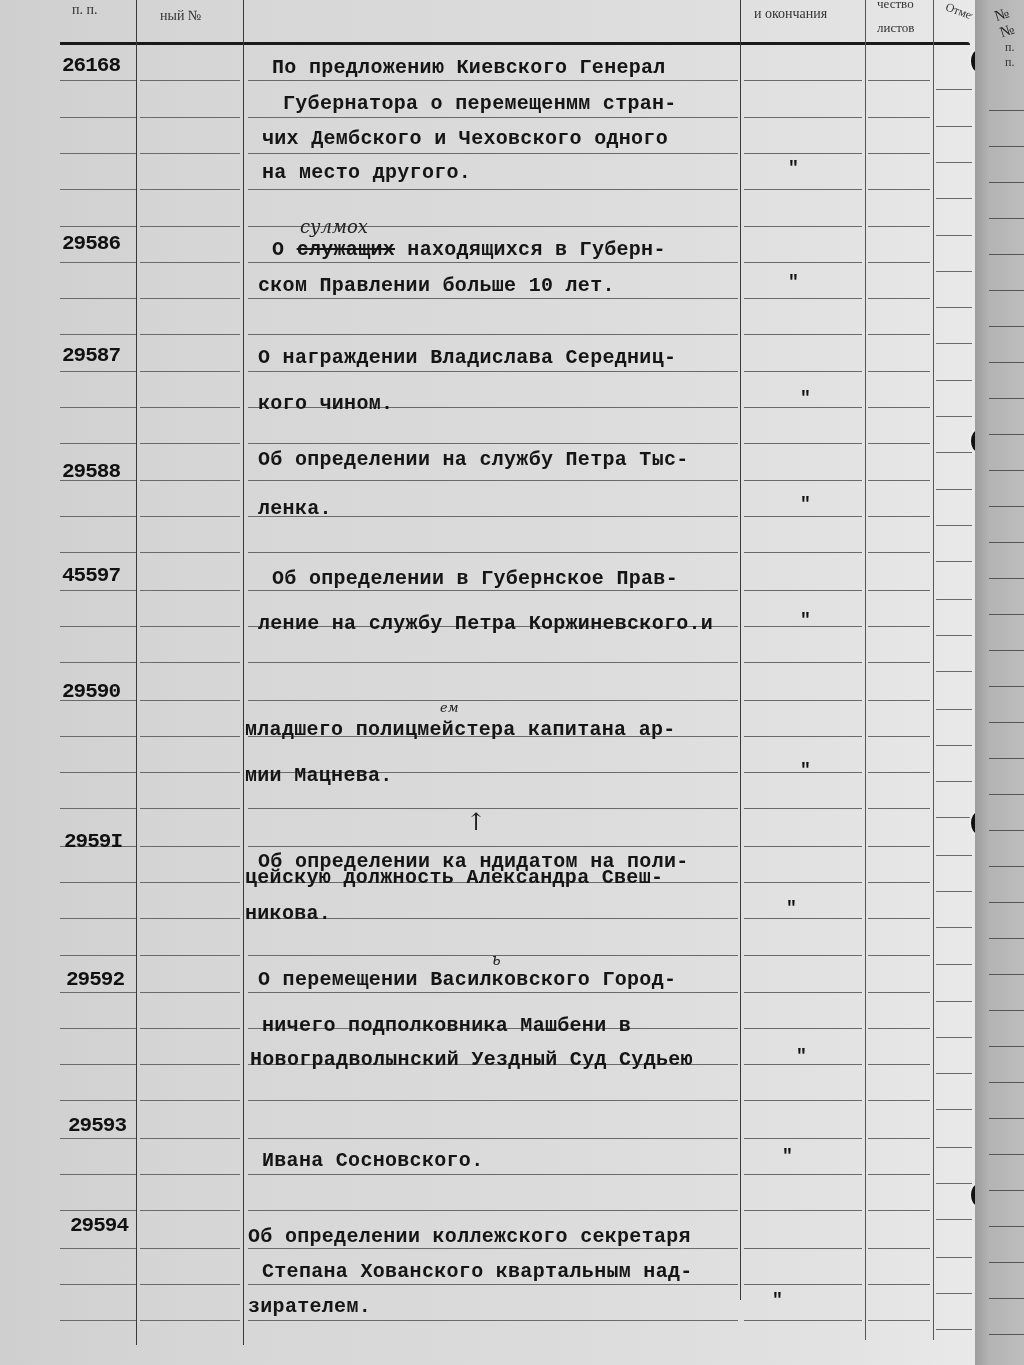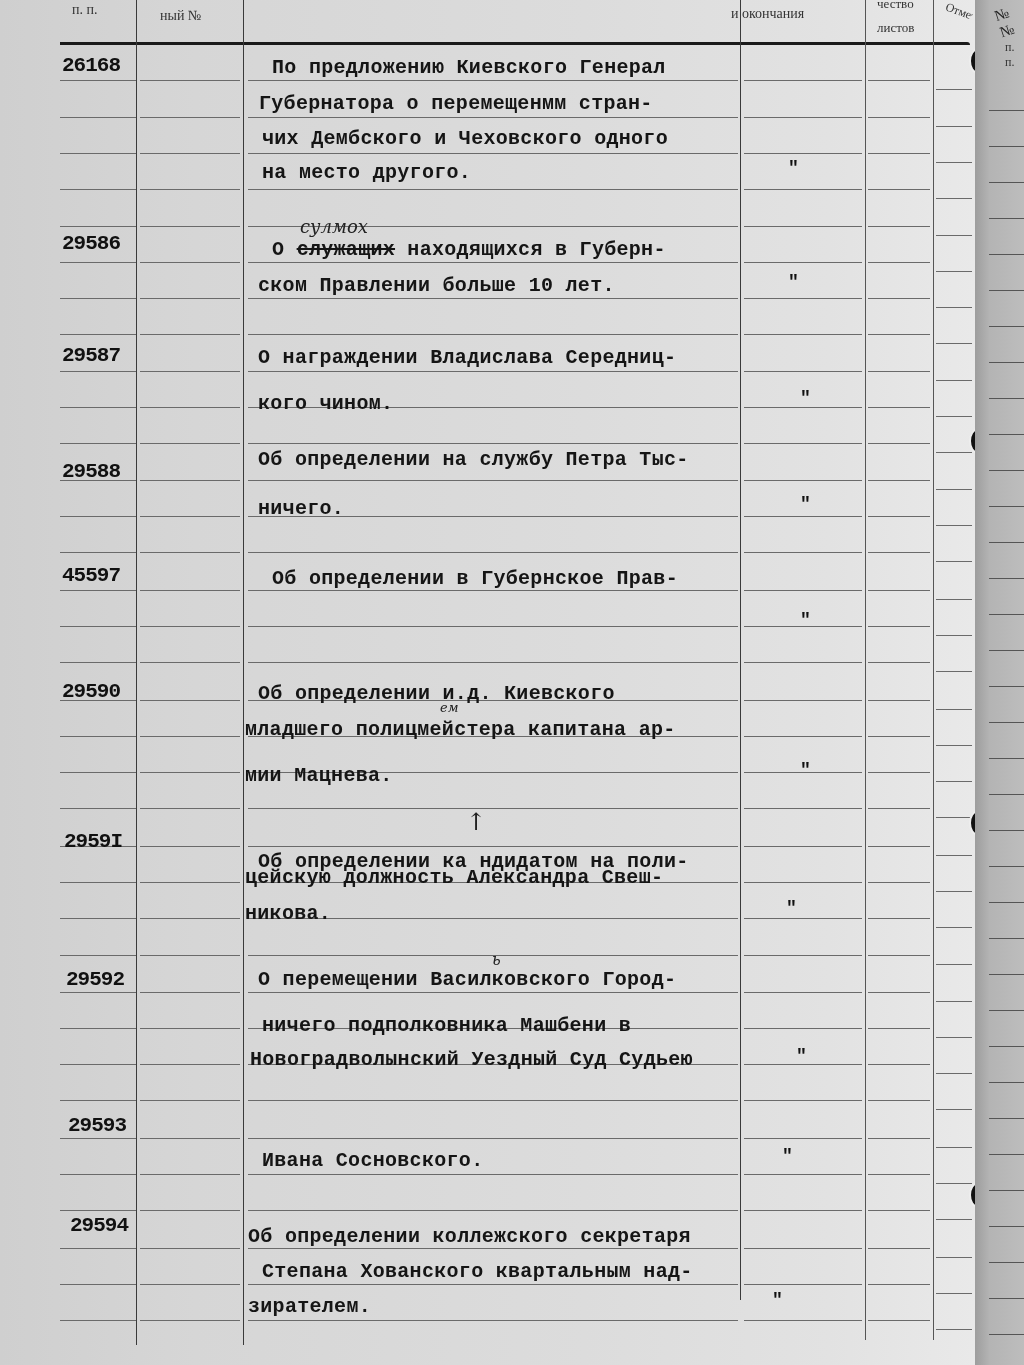--- a/index.html
+++ b/index.html
@@ -63,21 +63,21 @@
     }
     .strike { text-decoration: line-through; text-decoration-thickness: 2px; }
   </style>
 </head>
 <body>
 
 <div class="page">
 
   <div class="hdr" style="left:72px;top:2px;">п. п.</div>
   <div class="hdr" style="left:160px;top:8px;">ный №</div>
-  <div class="hdr" style="left:731px;top:6px;text-align:right;">и окончания</div>
+  <div class="hdr" style="left:754px;top:6px;text-align:right;">и окончания</div>
   <div class="hdr" style="left:877px;top:-4px;font-size:13px;">чество</div>
   <div class="hdr" style="left:877px;top:20px;font-size:13px;">листов</div>
   <div class="hdr" style="left:945px;top:4px;font-size:12px;transform:rotate(20deg);width:28px;overflow:hidden;">Отметка</div>
 
   <div class="topline"></div>
 
   <div class="vline" style="left:136px;top:0;height:1345px;"></div>
   <div class="vline" style="left:243px;top:0;height:1345px;"></div>
   <div class="vline" style="left:740px;top:0;height:1300px;"></div>
   <div class="vline light" style="left:865px;top:0;height:1340px;"></div>
@@ -291,21 +291,21 @@
       <div class="hrule" style="left: 60px; top: 1320px; width: 76px;"></div>
       <div class="hrule" style="left: 140px; top: 1320px; width: 100px;"></div>
       <div class="hrule" style="left: 248px; top: 1320px; width: 490px;"></div>
       <div class="hrule" style="left: 744px; top: 1320px; width: 118px;"></div>
       <div class="hrule" style="left: 868px; top: 1320px; width: 62px;"></div>
       <div class="hrule" style="left: 936px; top: 1329px; width: 36px;"></div>
     </div>
 
   <div class="num" style="left:62px;top:54px;">26168</div>
   <div class="line" style="left:272px;top:56px;">По предложению Киевского Генерал</div>
-  <div class="line" style="left:259px;top:92px;font-family:Liberation Mono, monospace;">Губернатора о перемещенмм стран-</div>
+  <div class="line" style="left:283px;top:92px;font-family:Liberation Mono, monospace;">Губернатора о перемещенмм стран-</div>
   <div class="line" style="left:262px;top:127px;">чих Дембского и Чеховского одного</div>
   <div class="line" style="left:262px;top:161px;">на место другого.</div>
   <div class="ditto" style="left:788px;top:158px;">"</div>
 
   <div class="num" style="left:62px;top:232px;">29586</div>
   <div class="hand" style="left:300px;top:216px;">сулмох</div>
   <div class="line" style="left:272px;top:238px;">
     <span>О</span>
     <span class="strike">служащих</span>
     <span>находящихся в Губерн-</span>
@@ -313,29 +313,29 @@
   <div class="line" style="left:258px;top:274px;">ском Правлении больше 10 лет.</div>
   <div class="ditto" style="left:788px;top:272px;">"</div>
 
   <div class="num" style="left:62px;top:344px;">29587</div>
   <div class="line" style="left:258px;top:346px;">О награждении Владислава Середниц-</div>
   <div class="line" style="left:258px;top:392px;">кого чином.</div>
   <div class="ditto" style="left:800px;top:388px;">"</div>
 
   <div class="num" style="left:62px;top:460px;">29588</div>
   <div class="line" style="left:258px;top:448px;">Об определении на службу Петра Тыс-</div>
-  <div class="line" style="left:258px;top:497px;">ничего.</div>
+  <div class="line" style="left:258px;top:497px;">ленка.</div>
   <div class="ditto" style="left:800px;top:494px;">"</div>
 
   <div class="num" style="left:62px;top:564px;">45597</div>
   <div class="line" style="left:272px;top:567px;">Об определении в Губернское Прав-</div>
+  <div class="line" style="left:258px;top:612px;">ление на службу Петра Коржиневского.и</div>
   <div class="ditto" style="left:800px;top:610px;">"</div>
 
   <div class="num" style="left:62px;top:680px;">29590</div>
-  <div class="line" style="left:258px;top:682px;">Об определении и.д. Киевского</div>
   <div class="hand" style="left:440px;top:700px;font-size:13px;">ем</div>
   <div class="line" style="left:245px;top:718px;">младшего полицмейстера капитана ар-</div>
   <div class="line" style="left:245px;top:764px;">мии Мацнева.</div>
   <div class="ditto" style="left:800px;top:760px;">"</div>
 
   <div class="num" style="left:64px;top:830px;">2959I</div>
   <div class="line" style="left:258px;top:850px;">Об определении ка ндидатом на поли-</div>
   <div class="hand" style="left:466px;top:808px;font-size:24px;font-style:normal;">↑</div>
   <div class="line" style="left:245px;top:866px;">цейскую должность Александра Свеш-</div>
   <div class="line" style="left:245px;top:902px;">никова.</div>

